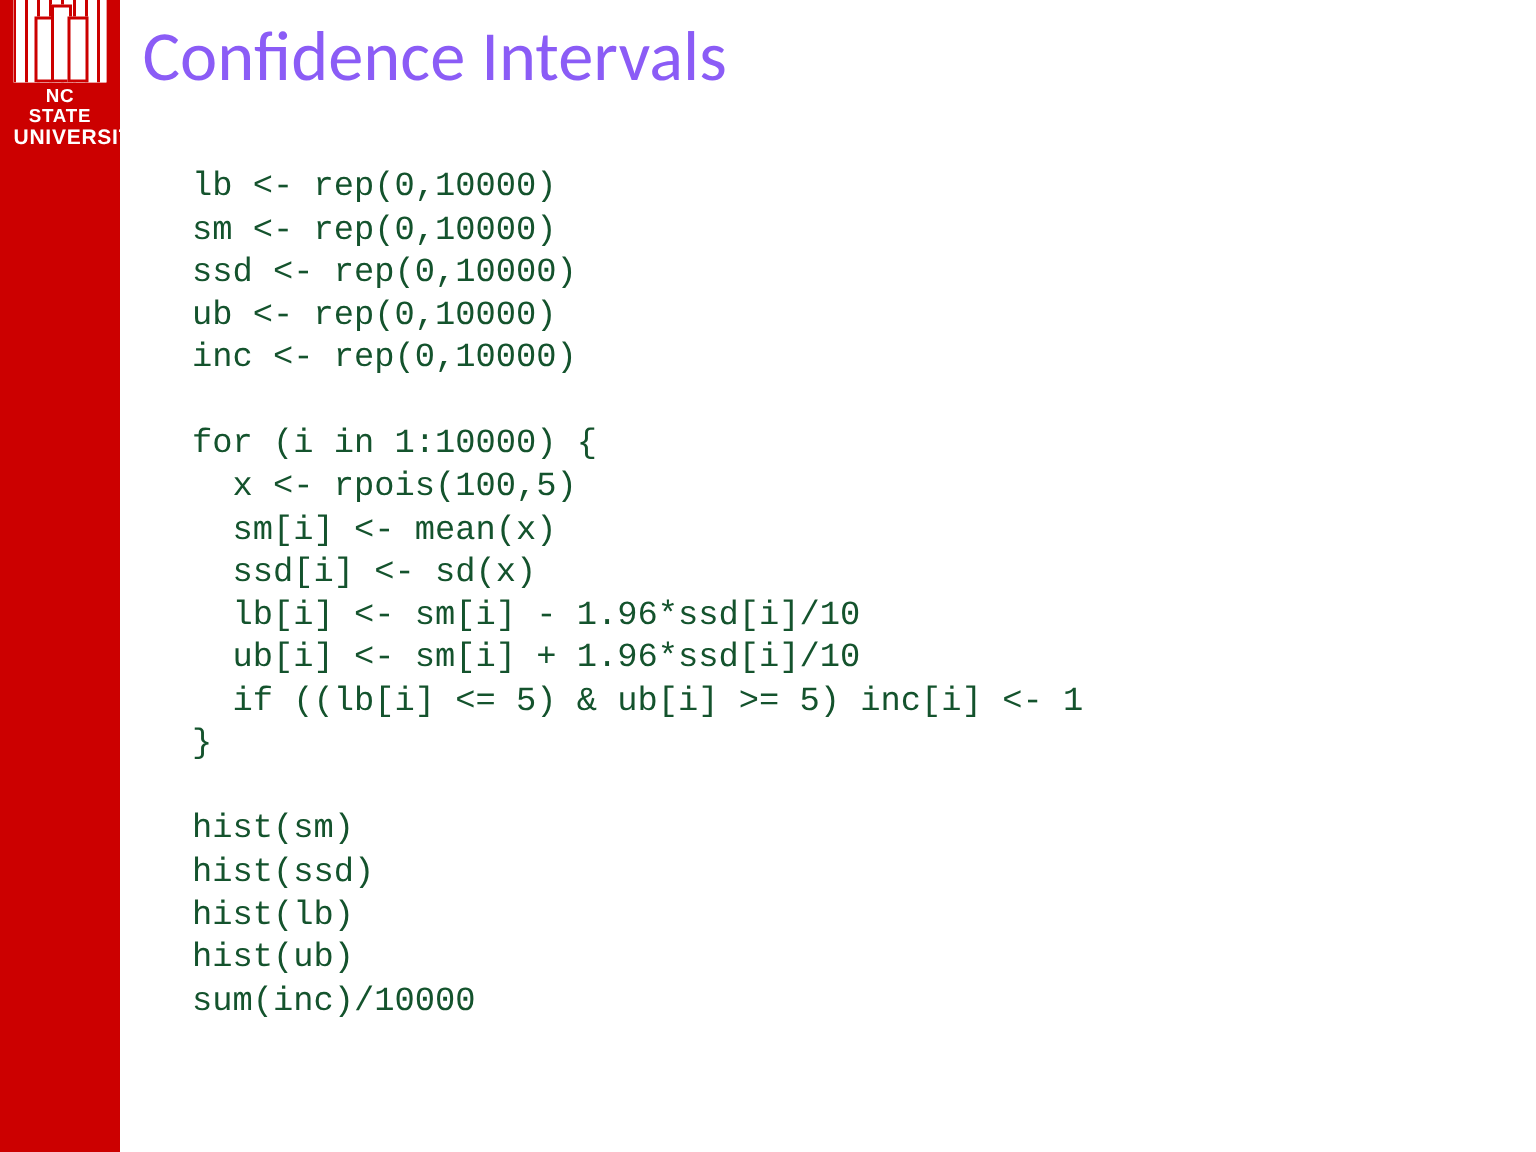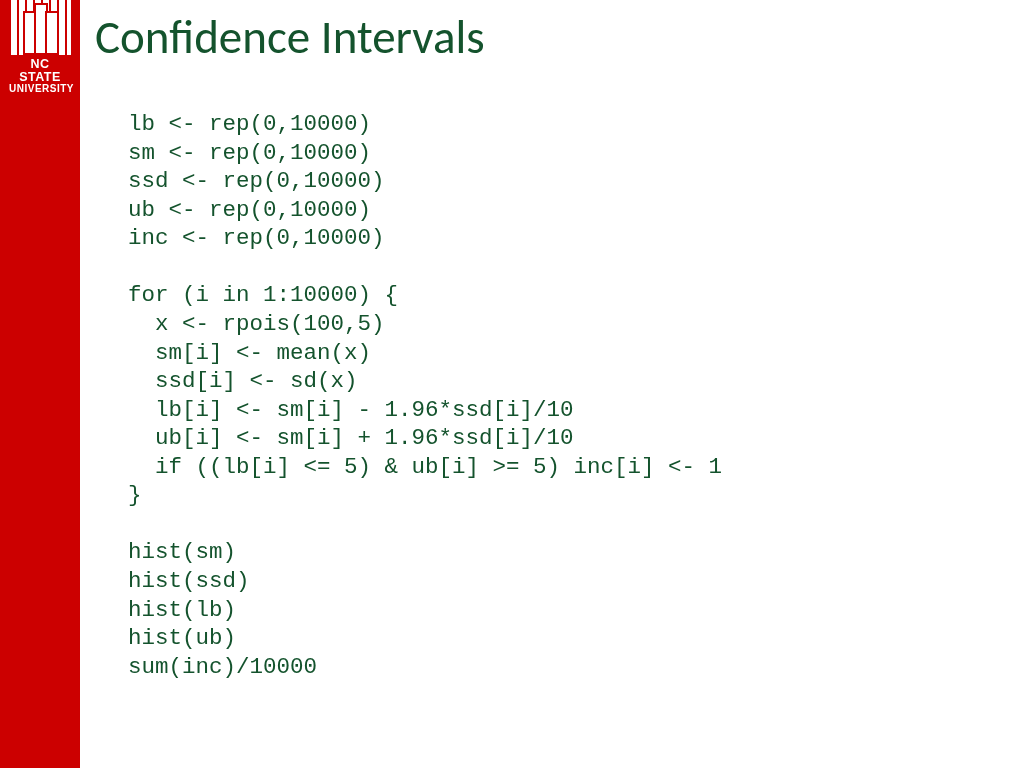--- a/index.html
+++ b/index.html
@@ -67,28 +67,28 @@
   .logo-building .t3 { left: 22px; height: 40px; }
   .logo-text {
     background: #cc0000;
     color: #ffffff;
     font-family: Arial, sans-serif;
     font-weight: bold;
     line-height: 1.05;
     padding-top: 3px;
   }
   .logo-text .line1 { font-size: 12.5px; letter-spacing: 0.5px; }
-  .logo-text .line2 { font-size: 10px; letter-spacing: 0.5px; }
+  .logo-text .line2 { font-size: 14px; letter-spacing: 0.5px; }
 
   .title {
     position: absolute;
     left: 95px;
     top: 8px;
     font-size: 47px;
-    color: #14532d;
+    color: #8b5cf6;
     font-weight: 400;
   }
   .code {
     position: absolute;
     left: 128px;
     top: 110px;
     font-family: "Courier New", Courier, monospace;
     font-size: 22.5px;
     line-height: 1.27;
     color: #14532d;

